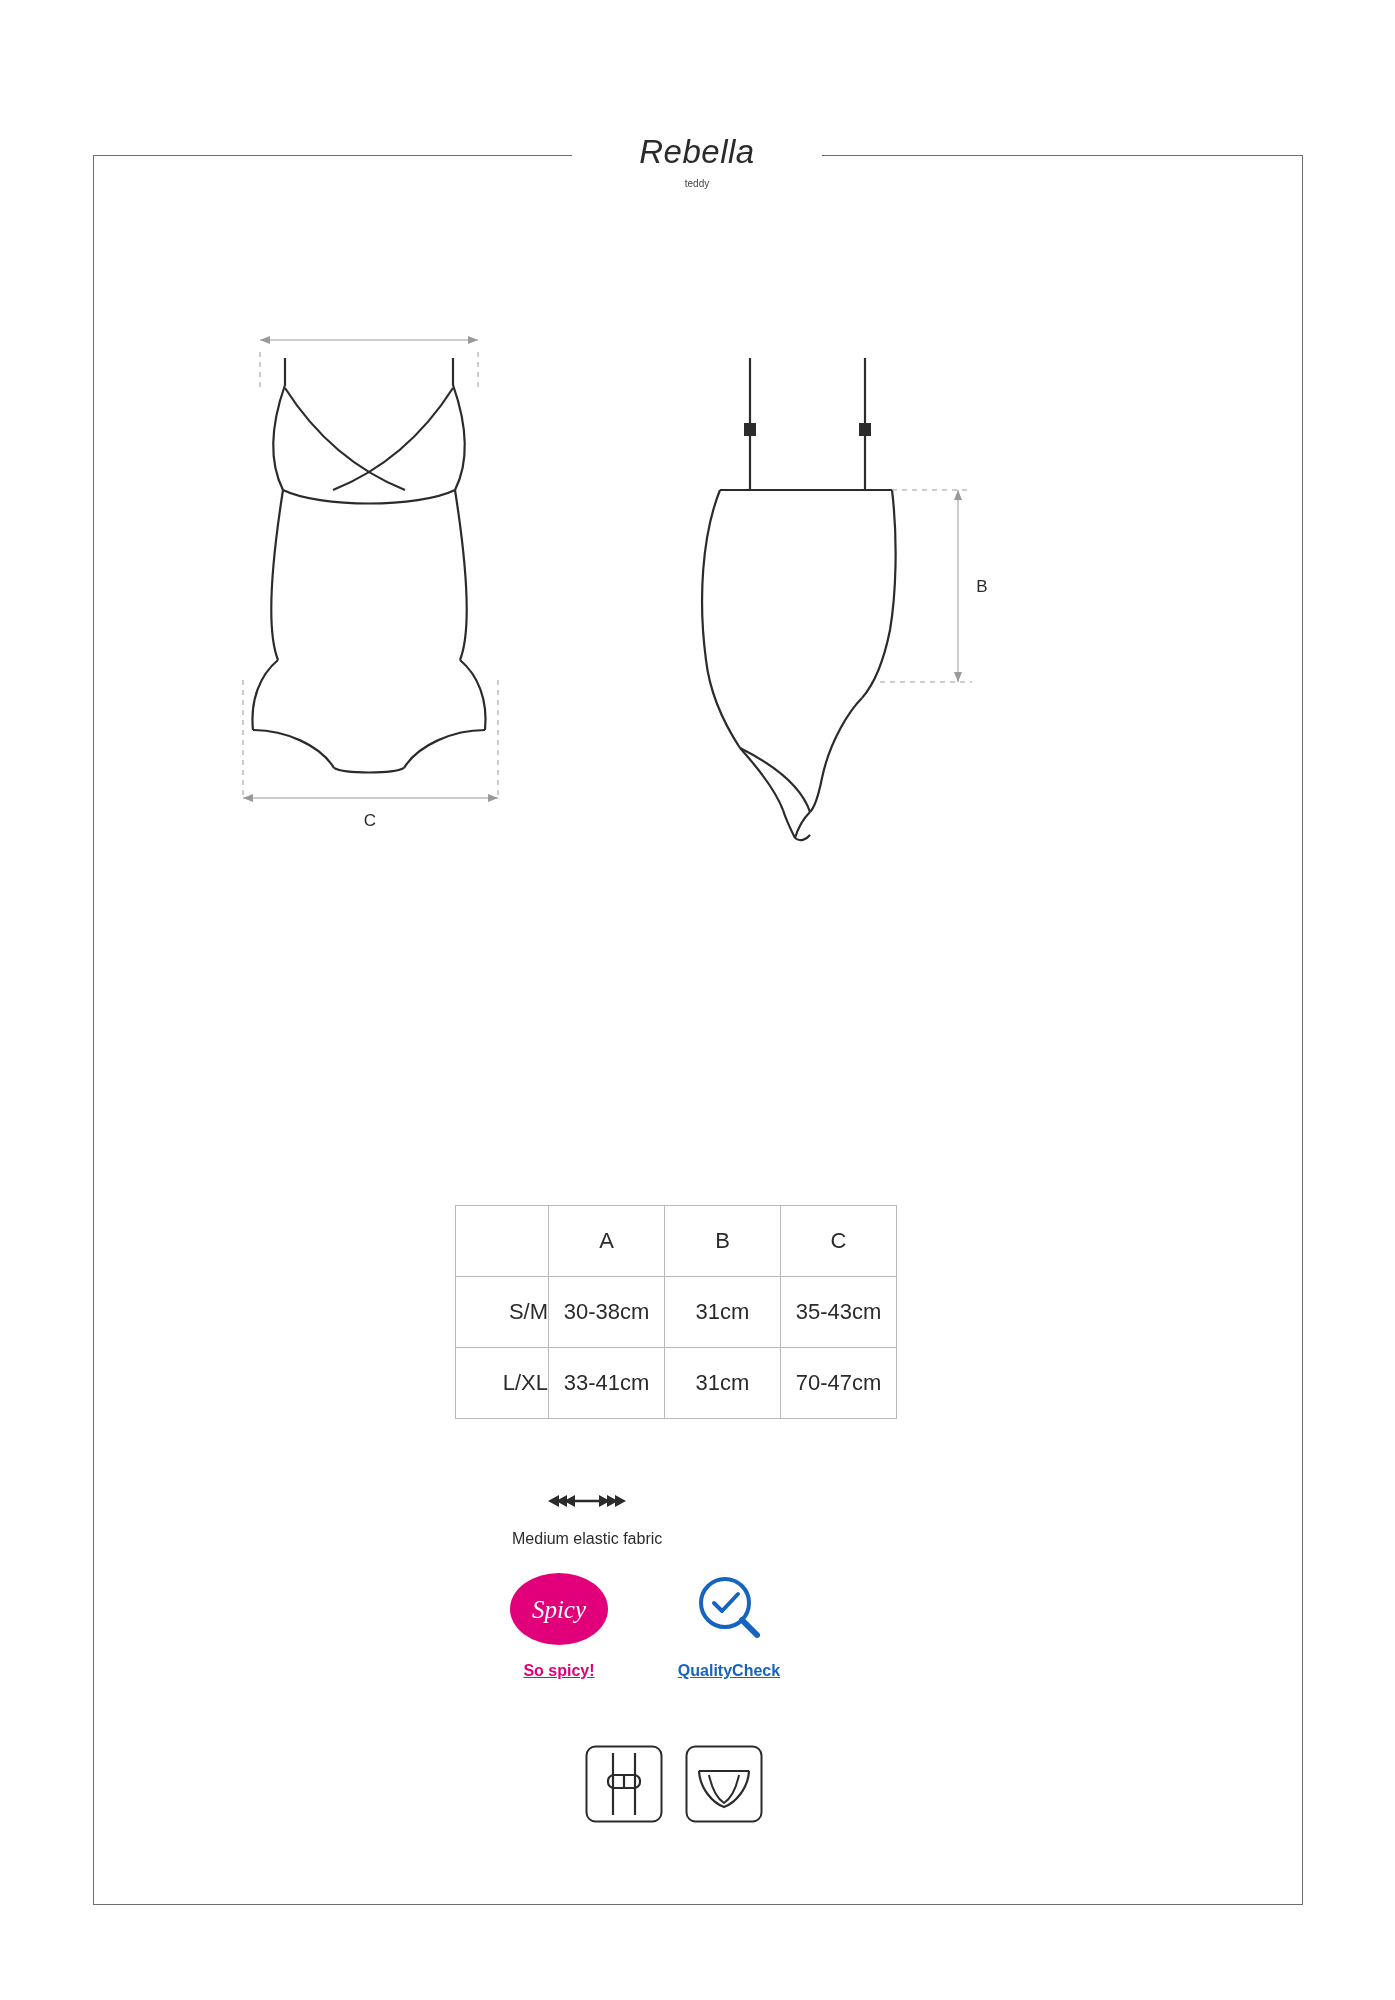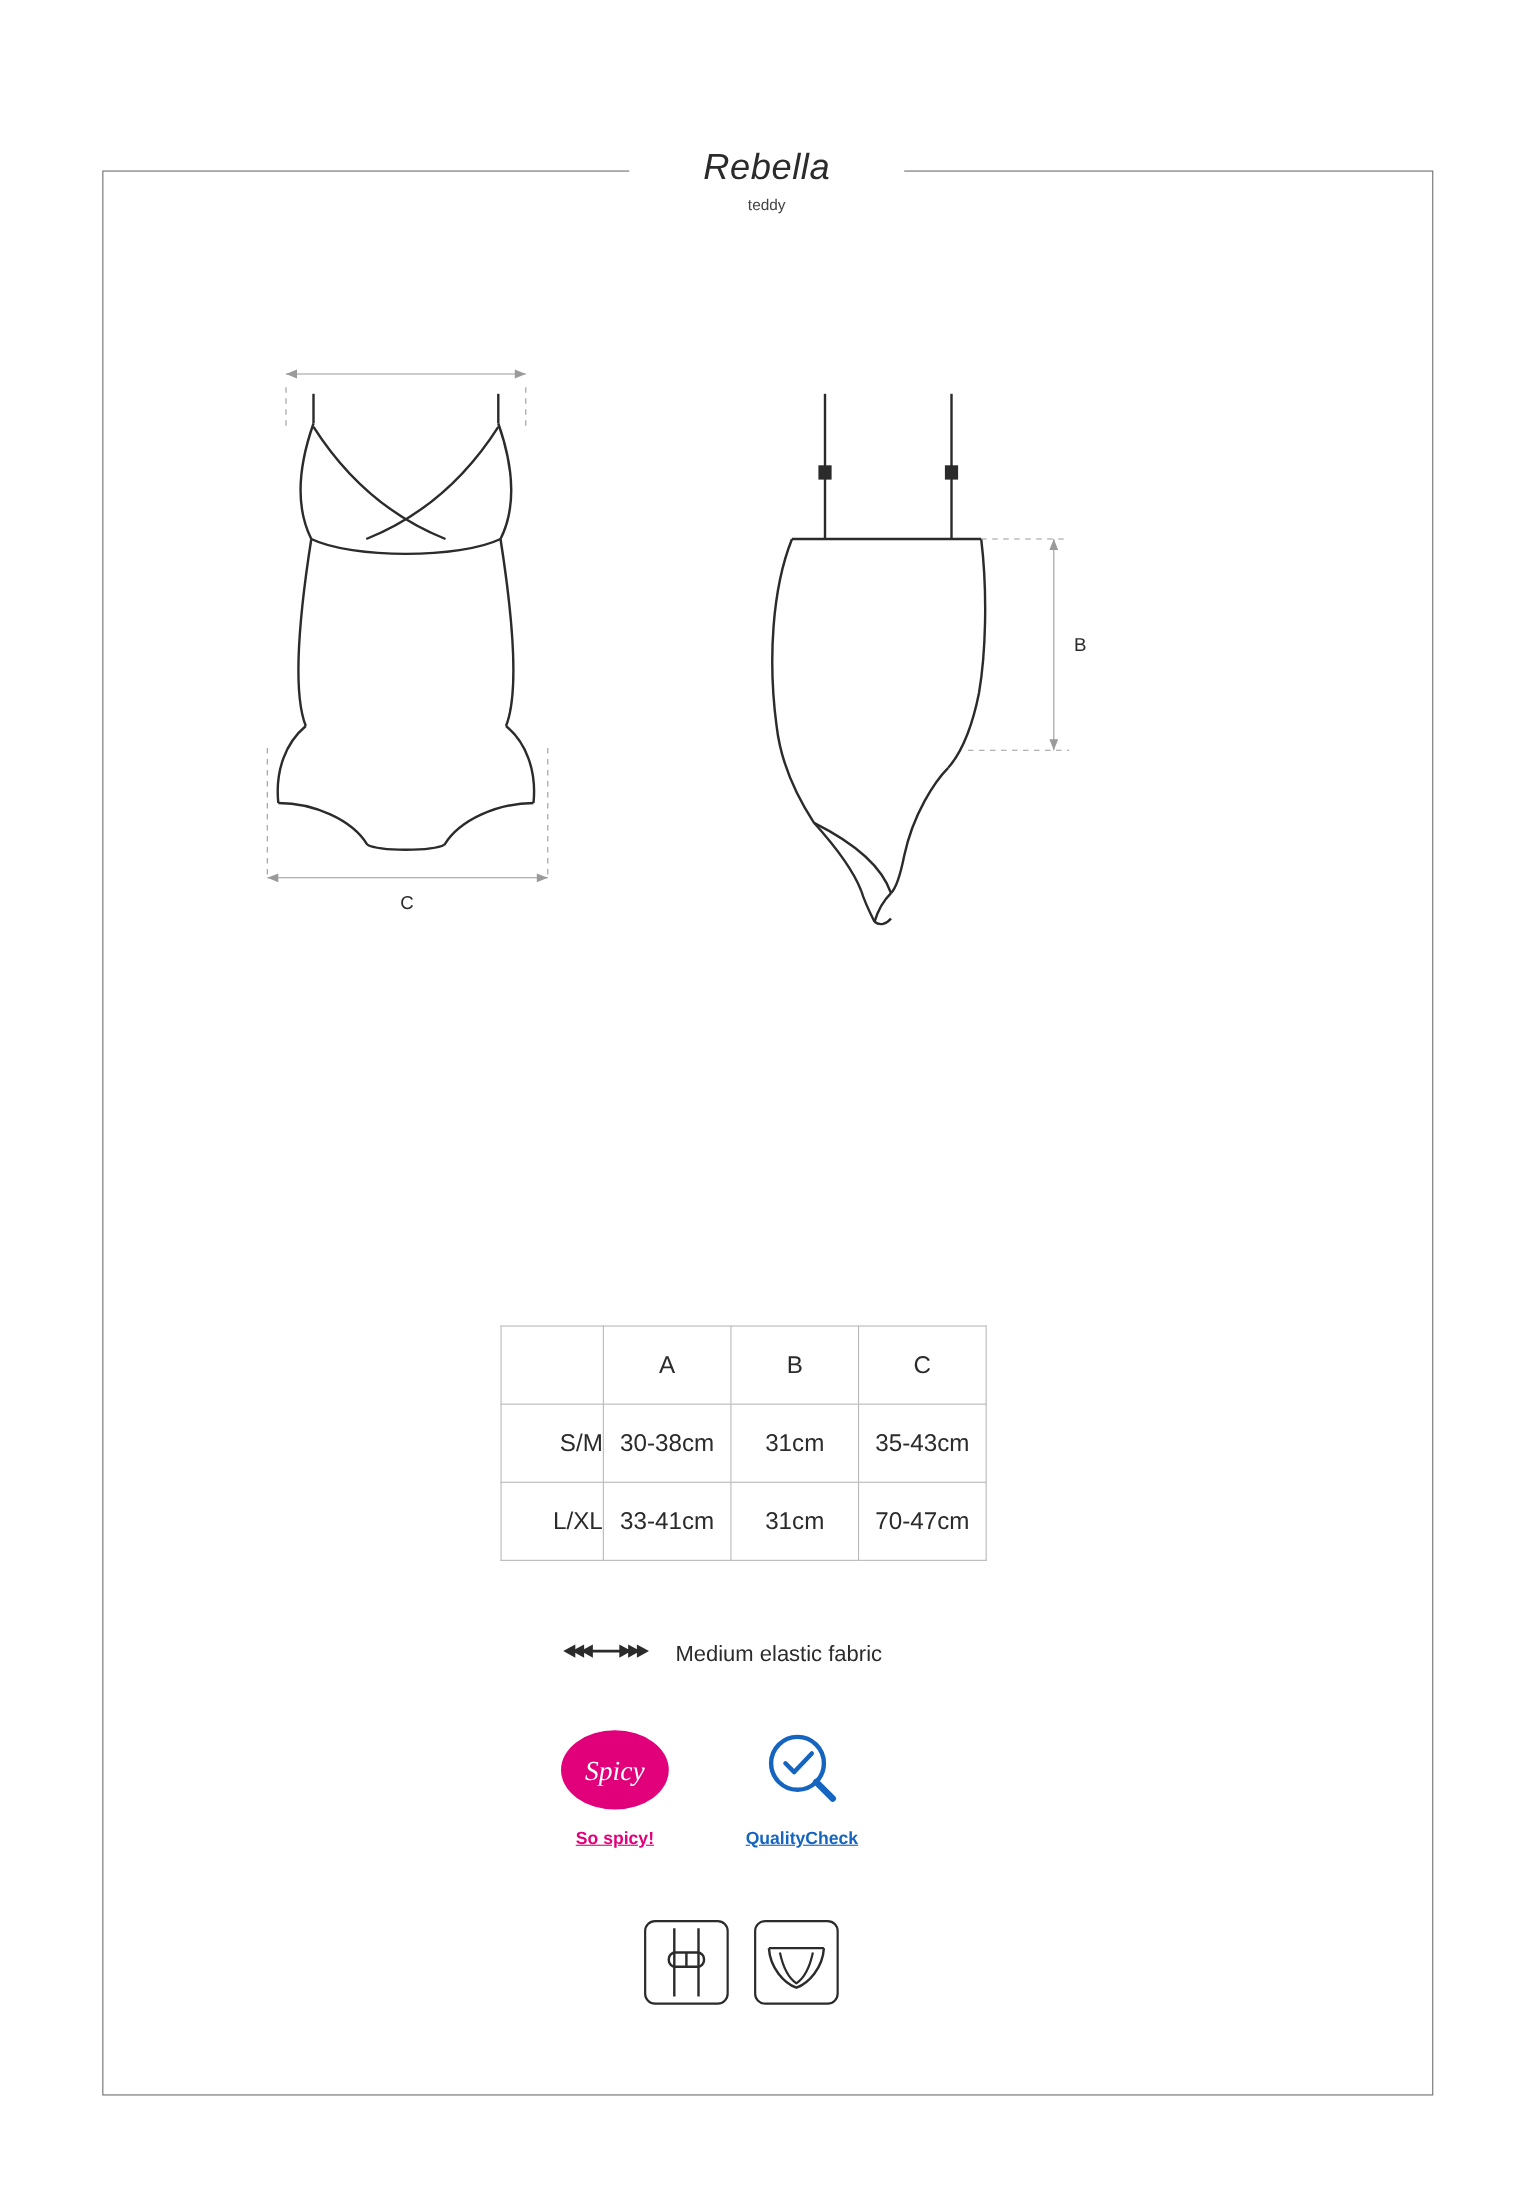--- a/index.html
+++ b/index.html
@@ -40,21 +40,21 @@
   }
   #product-title {
     font-size: 33px;
     letter-spacing: 0.5px;
     color: #2b2b2b;
     margin-top: 28px;
     font-weight: 400;
     font-style: italic;
   }
   #product-subtitle {
-    font-size: 14px;
+    font-size: 10px;
     color: #444;
     margin-top: 7px;
   }
 
   
   #drawings {
     position: absolute;
     left: 150px;
     top: 330px;
     width: 1100px;
@@ -83,23 +83,24 @@
     text-align: right;
   }
 
   
   #elastic-note {
     position: absolute;
     left: 512px;
     top: 1490px;
     display: flex;
     align-items: center;
-    gap: 24px;
-    font-size: 20px;
+    gap: 14px;
+    font-size: 16px;
     color: #2b2b2b;
+    flex-direction: column;
   }
 
   
   #badges {
     position: absolute;
     left: 495px;
     top: 1570px;
     display: flex;
     gap: 42px;
     align-items: flex-start;

